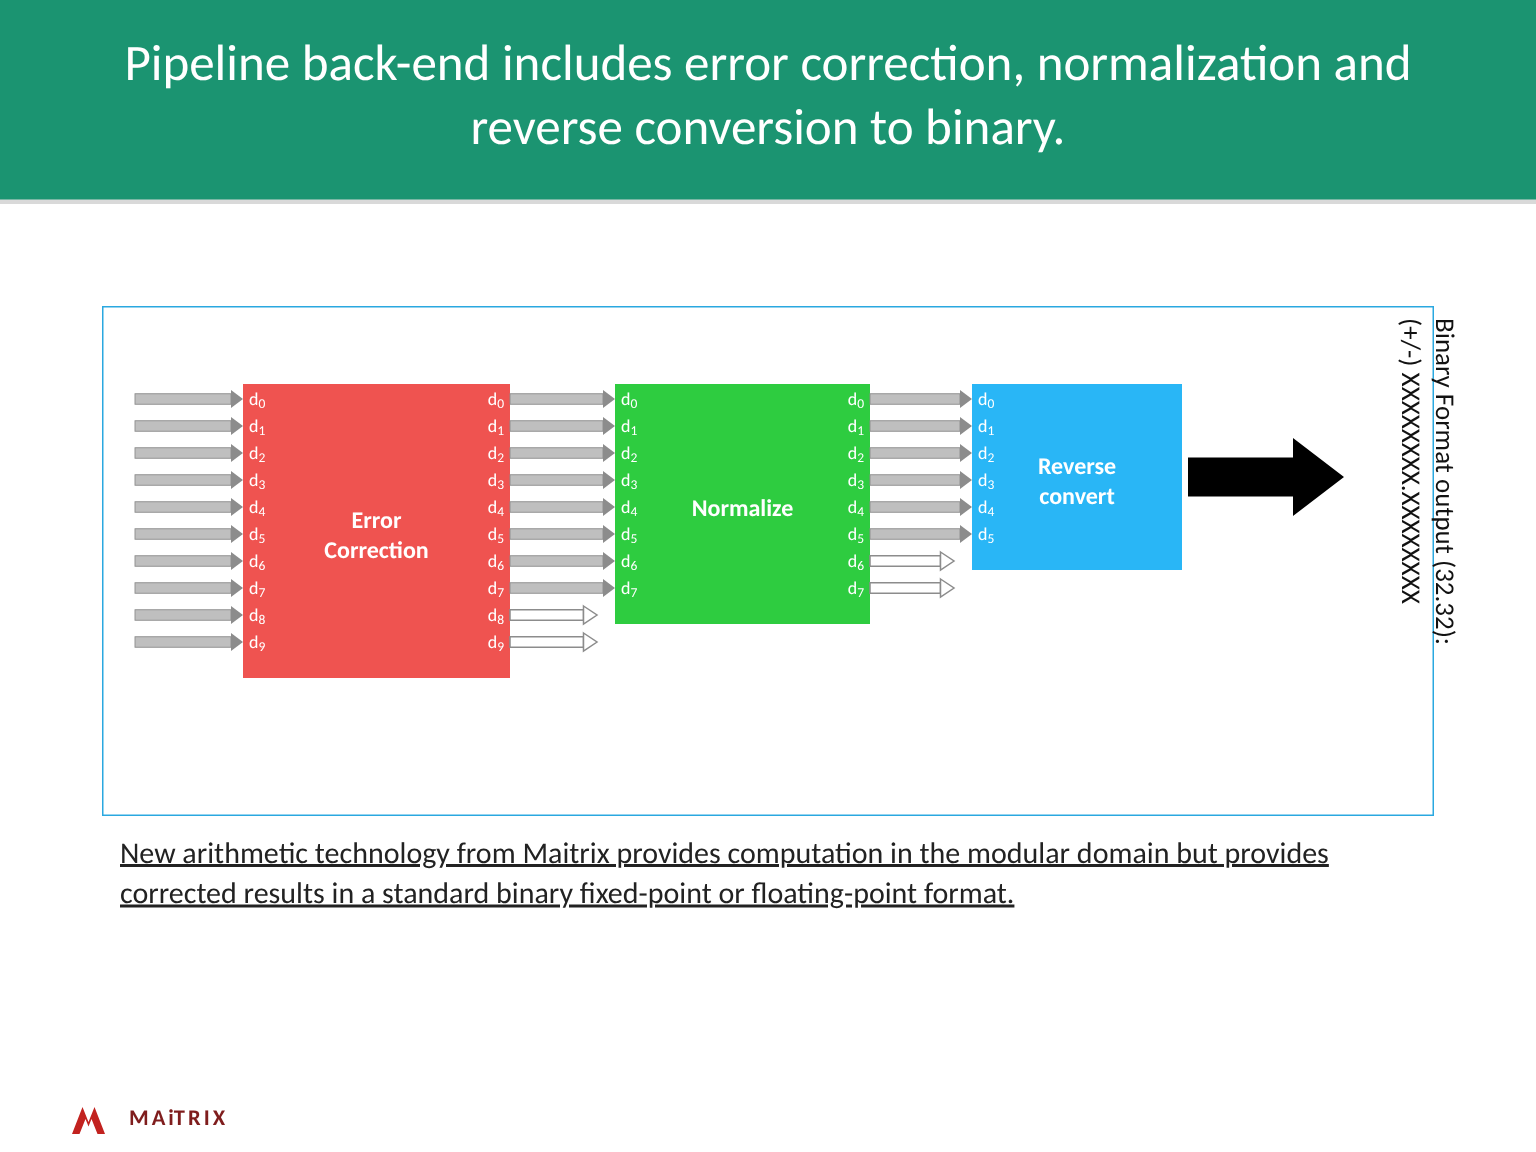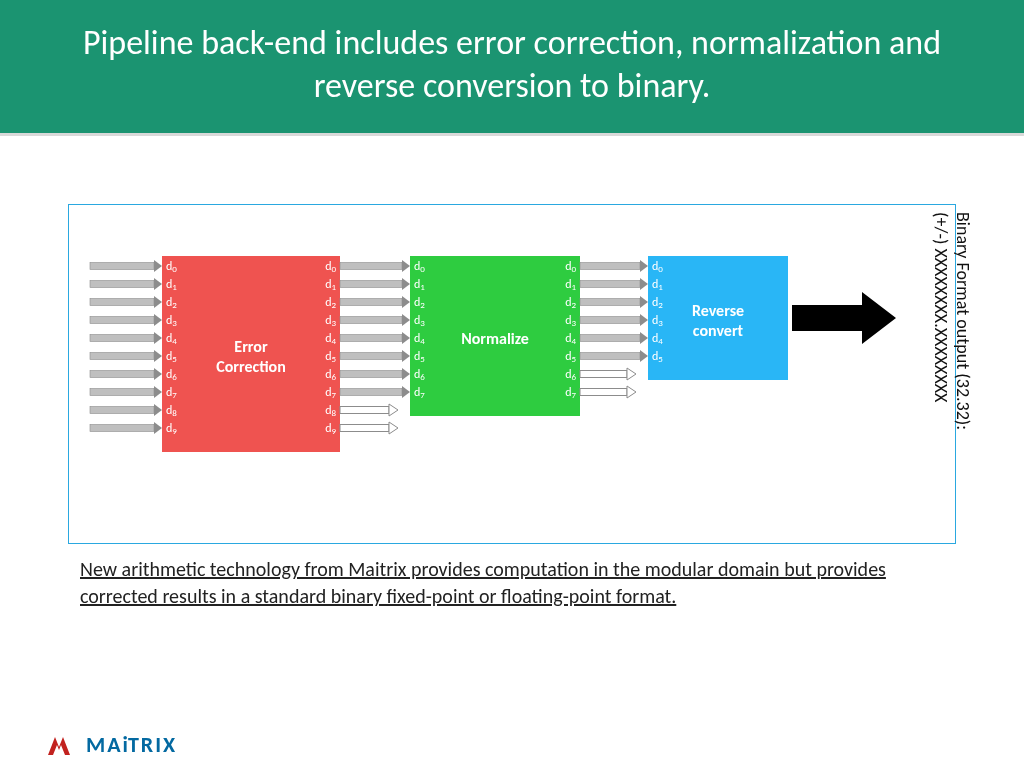--- a/index.html
+++ b/index.html
@@ -63,23 +63,23 @@
   .logo {
     position: absolute;
     left: 46px;
     bottom: 18px;
     display: flex;
     align-items: center;
     gap: 6px;
   }
   .logo-text {
     font-weight: 700;
-    font-size: 22px;
+    font-size: 15px;
     letter-spacing: 2px;
-    color: #0369a1;
+    color: #7f1d1d;
   }
   .logo-text .i { text-transform: lowercase; letter-spacing: 0; }
   .block-label {
     fill: #ffffff;
     font-weight: 700;
     font-size: 16px;
     text-anchor: middle;
   }
   .digit {
     fill: #ffffff;

